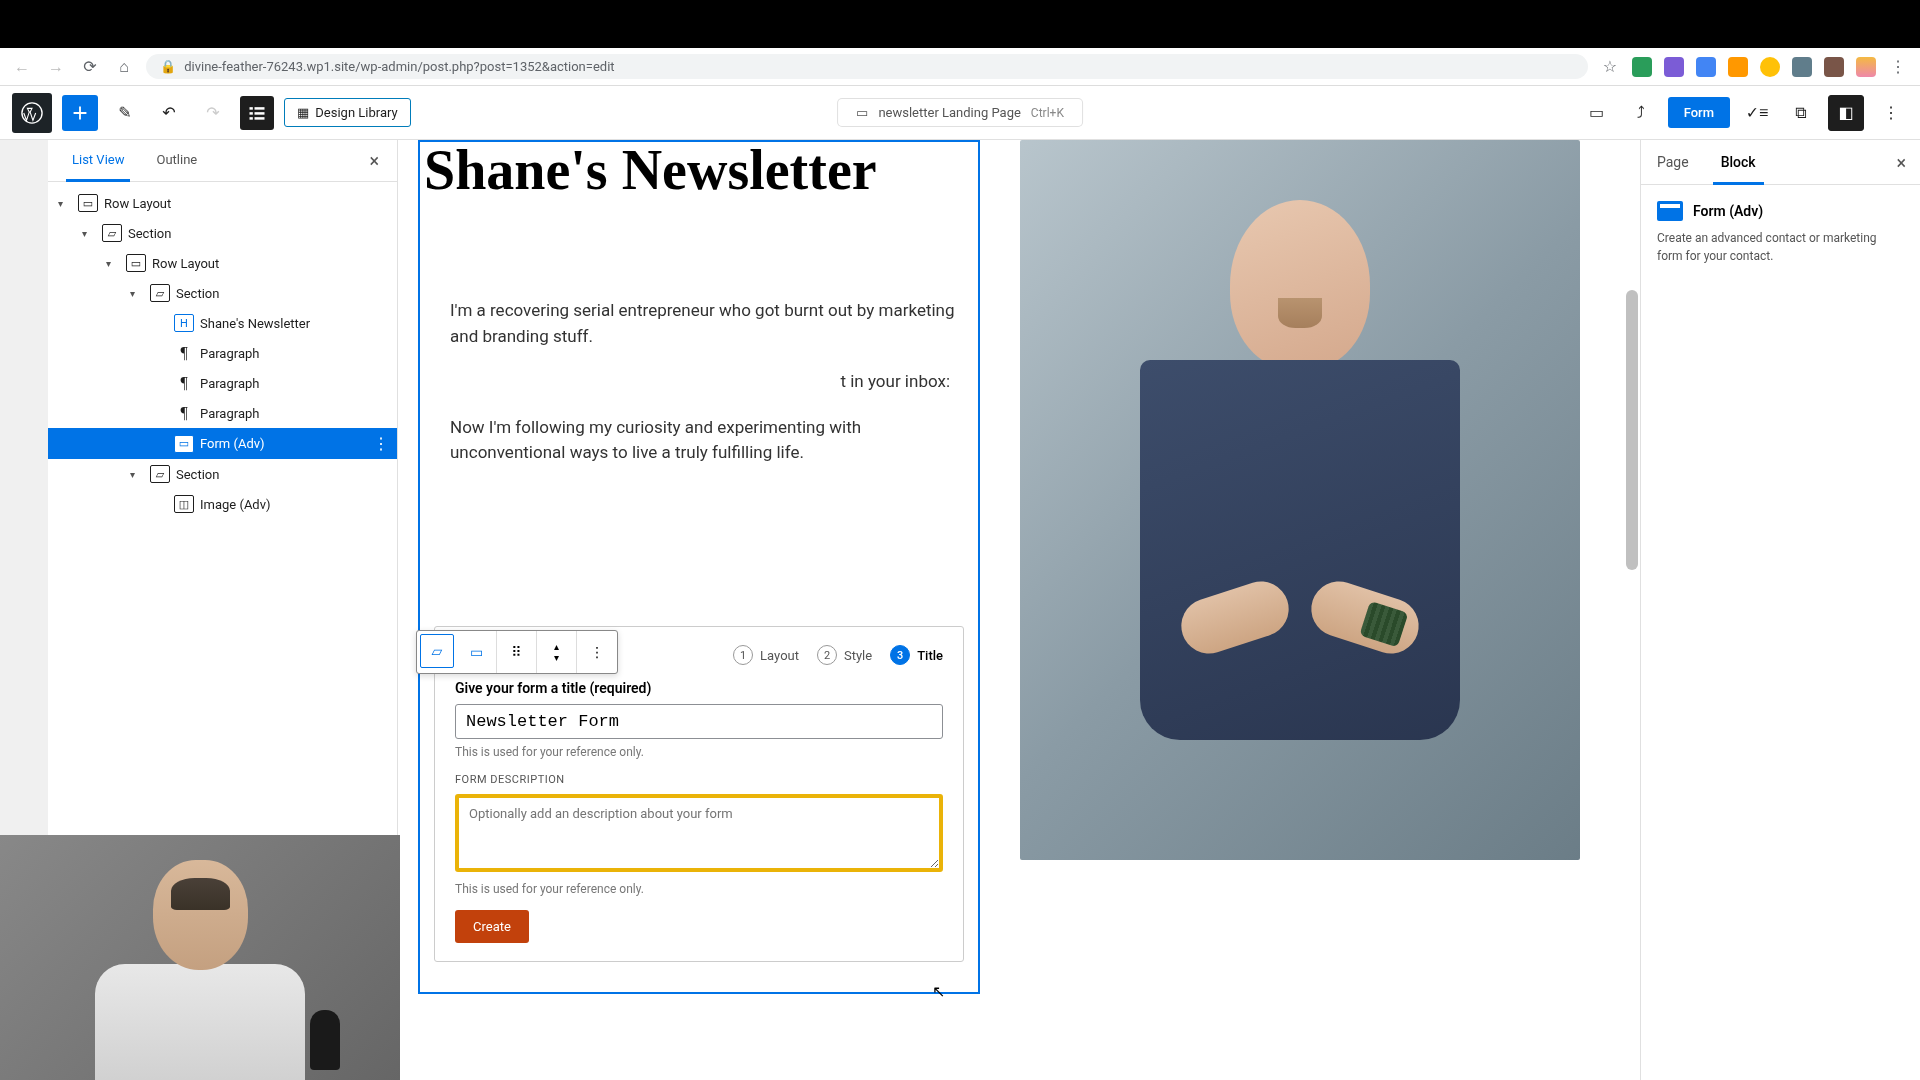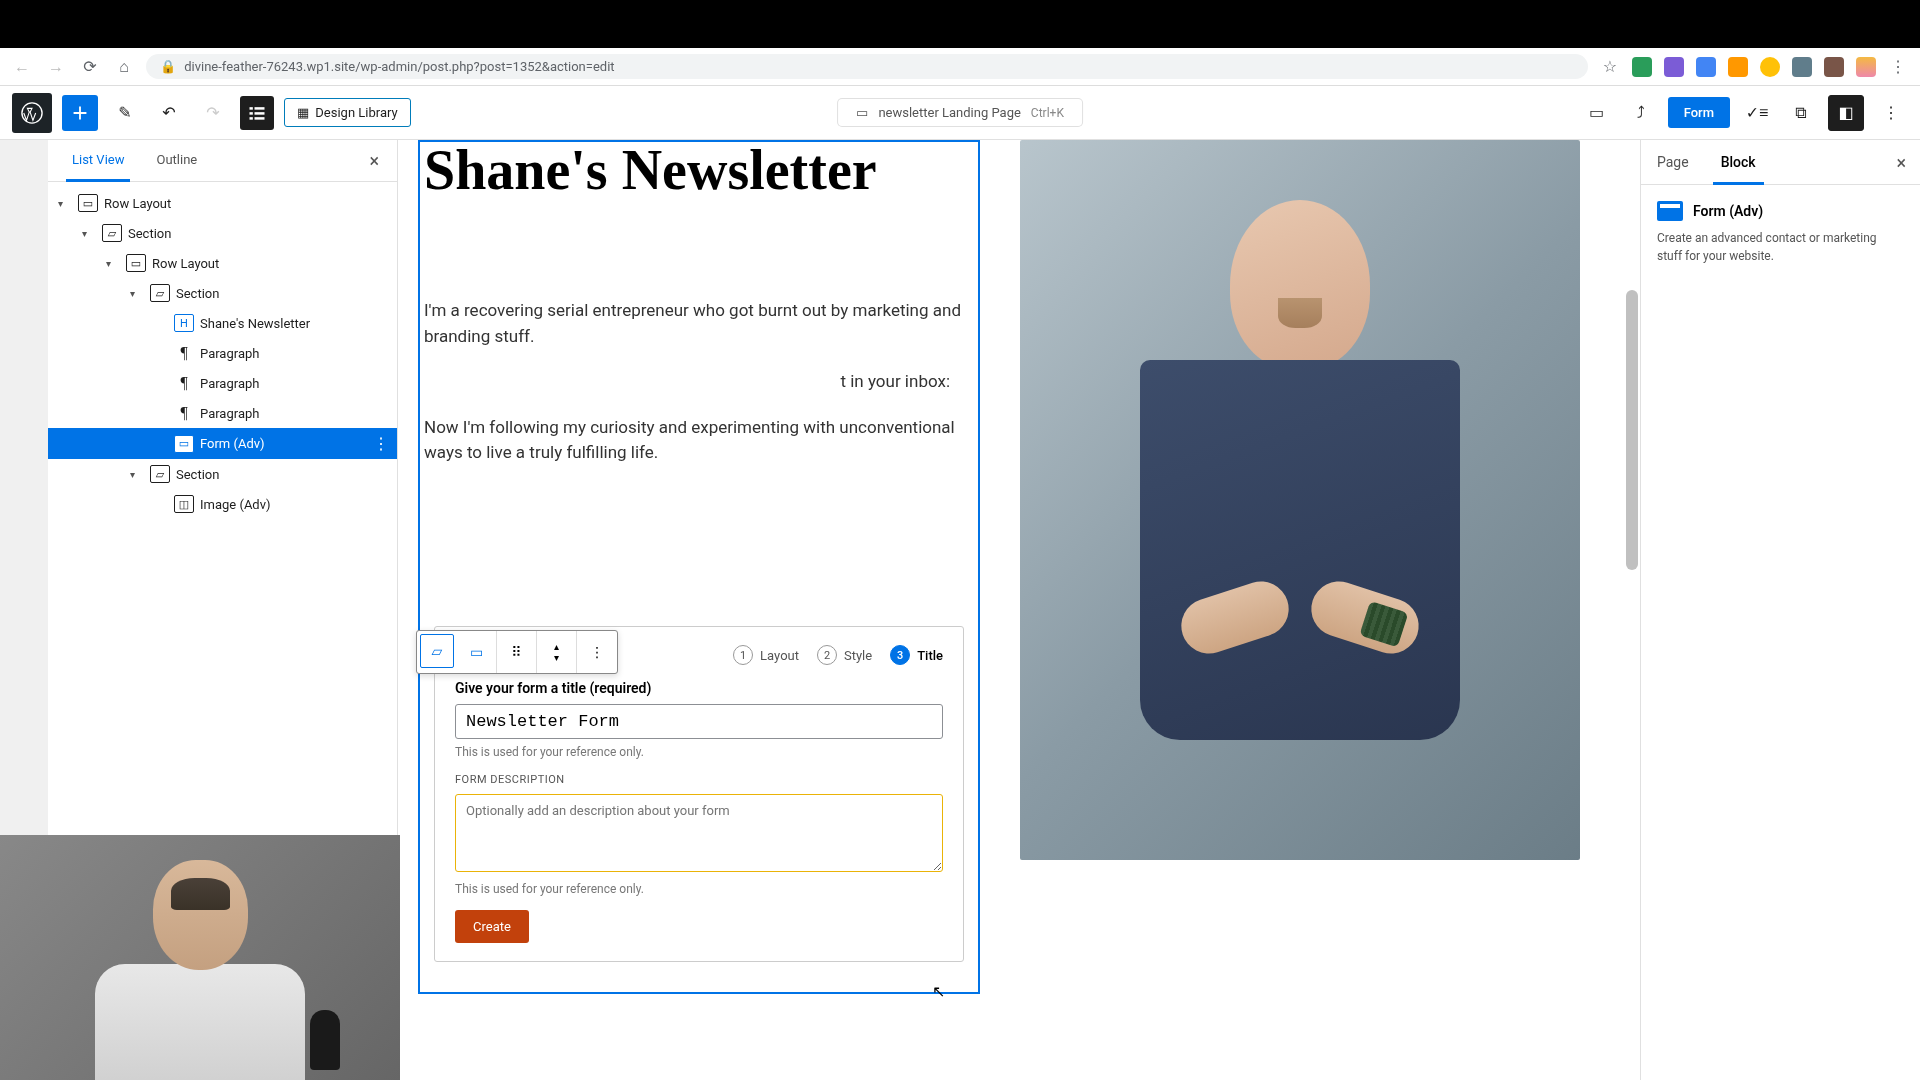--- a/index.html
+++ b/index.html
@@ -41,40 +41,40 @@
 .tree-icon { width: 20px; height: 18px; display: inline-flex; align-items: center; justify-content: center; font-size: 11px; border: 1px solid currentColor; border-radius: 2px; }
 .tree-row .more { margin-left: auto; font-size: 16px; }
 .i1 { padding-left: 10px; } .i2 { padding-left: 34px; } .i3 { padding-left: 58px; }
 .i4 { padding-left: 82px; } .i5 { padding-left: 106px; }
 
 .canvas { flex: 1; background: #f0f0f0; overflow: auto; position: relative; }
 .canvas-scroll { background: #fff; margin: 0; width: 100%; min-height: 100%; position: relative; }
 .page-content { display: flex; padding: 0 60px 60px 20px; gap: 40px; }
 .left-col { flex: 1; border: 2px solid #0073e6; padding: 0 0 20px 0; position: relative; min-width: 560px; }
 .heading { font-family: Georgia, serif; font-size: 56px; font-weight: 800; color: #000; padding: 0 4px 30px 4px; line-height: 1; }
-.para { font-size: 17px; color: #333; padding: 10px 4px; line-height: 1.5; }
+.para { font-size: 17px; color: #333; padding: 10px 4px; line-height: 1.5; margin-left: 26px; }
 
 .block-toolbar { position: absolute; top: 490px; left: 18px; display: flex; background: #fff; border: 1px solid #888; border-radius: 3px; box-shadow: 0 2px 6px rgba(0,0,0,.15); }
 .bt-btn { width: 40px; height: 42px; display: flex; align-items: center; justify-content: center; border-right: 1px solid #ddd; font-size: 14px; }
 .bt-btn.blue { color: #0073e6; border: 1px solid #0073e6; margin: 3px; border-radius: 2px; width: 34px; height: 34px; }
 .bt-btn:last-child { border-right: none; }
 
 .form-card { margin: 150px 14px 10px 14px; border: 1px solid #ccc; border-radius: 3px; padding: 18px 20px; background: #fff; }
 .fc-header { display: flex; align-items: center; justify-content: space-between; margin-bottom: 14px; }
 .fc-title { display: flex; align-items: center; gap: 10px; font-size: 18px; font-weight: 600; }
 .fc-title-icon { width: 24px; height: 18px; background: #0073e6; border-radius: 2px; position: relative; }
 .fc-title-icon::after { content:''; position:absolute; top:3px; left:3px; right:3px; height:4px; background:#fff; }
 .fc-steps { display: flex; gap: 18px; align-items: center; font-size: 13px; }
 .step { display: flex; align-items: center; gap: 7px; color: #555; }
 .step-num { width: 20px; height: 20px; border: 1px solid #999; border-radius: 50%; display: flex; align-items: center; justify-content: center; font-size: 11px; }
 .step.active .step-num { background: #0073e6; color: #fff; border-color: #0073e6; }
 .step.active { color: #000; font-weight: 500; }
 .form-label { font-size: 14px; font-weight: 600; margin-bottom: 8px; }
 .form-input { width: 100%; border: 1px solid #8c8f94; border-radius: 3px; padding: 7px 10px; font-size: 17px; margin-bottom: 6px; font-family: Liberation Mono, monospace; }
-.form-textarea { width: 100%; border: 1px solid #eab308; border-radius: 3px; padding: 8px 10px; font-size: 13px; height: 78px; resize: vertical; margin-bottom: 6px; }
+.form-textarea { width: 100%; border: 4px solid #eab308; border-radius: 3px; padding: 8px 10px; font-size: 13px; height: 78px; resize: vertical; margin-bottom: 6px; }
 .hint { font-size: 12px; color: #777; margin-bottom: 14px; }
 .desc-label { font-size: 11px; letter-spacing: 0.5px; color: #555; text-transform: uppercase; margin-bottom: 8px; }
 .create-btn { background: #c2410c; color: #fff; padding: 9px 18px; border-radius: 3px; font-size: 13px; display: inline-block; }
 
 .hero-img { width: 560px; height: 720px; background: linear-gradient(135deg, #b8c5cc 0%, #8a9ba5 50%, #6b7d87 100%); border-radius: 2px; position: relative; overflow: hidden; }
 .hero-figure { position: absolute; top: 60px; left: 50%; transform: translateX(-50%); width: 340px; height: 600px; }
 .hero-head { width: 140px; height: 170px; background: linear-gradient(160deg,#e8c8b0,#d4a88c); border-radius: 50% 50% 45% 45%; margin: 0 auto; position: relative; }
 .hero-head::before { content:''; position:absolute; bottom:42px; left:48px; width:44px; height:30px; background: linear-gradient(#b8936f,#a67f5c); border-radius: 0 0 40% 40%; }
 .hero-body { width: 320px; height: 380px; background: linear-gradient(160deg,#3d4d6b,#2a3650); border-radius: 10px 10px 40px 40px; margin: -10px auto 0; position: relative; }
 .hero-arms { position:absolute; bottom: 50px; left: 50%; transform: translateX(-50%); width: 240px; height: 100px; }
@@ -319,21 +319,21 @@
     <div class="sb-tabs">
       <div class="sb-tab">Page</div>
       <div class="sb-tab active">Block</div>
       <div class="sb-close">×</div>
     </div>
     <div class="sb-body">
       <div class="sb-block-title">
         <span class="sb-block-icon"></span>
         <span>Form (Adv)</span>
       </div>
-      <div class="sb-desc">Create an advanced contact or marketing stuff for your website.</div>
+      <div class="sb-desc">Create an advanced contact or marketing form for your contact.</div>
     </div>
   </div>
 
 </div>
 
 <div class="webcam">
   <div class="wc-person">
     <div class="wc-head"></div>
     <div class="wc-body"></div>
   </div>

